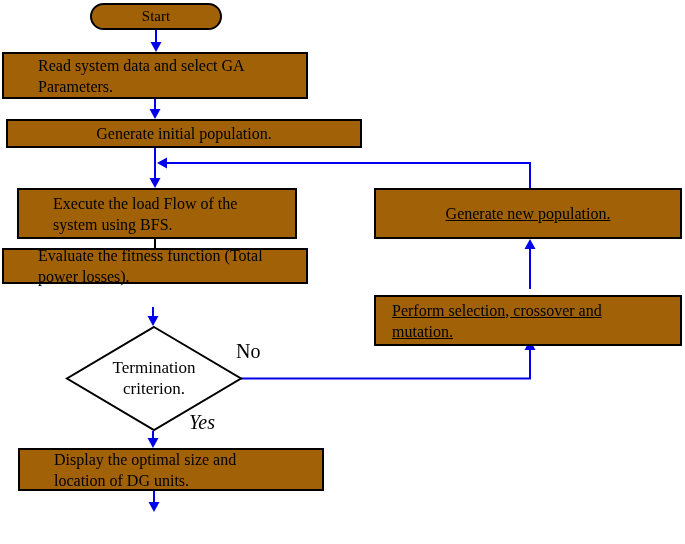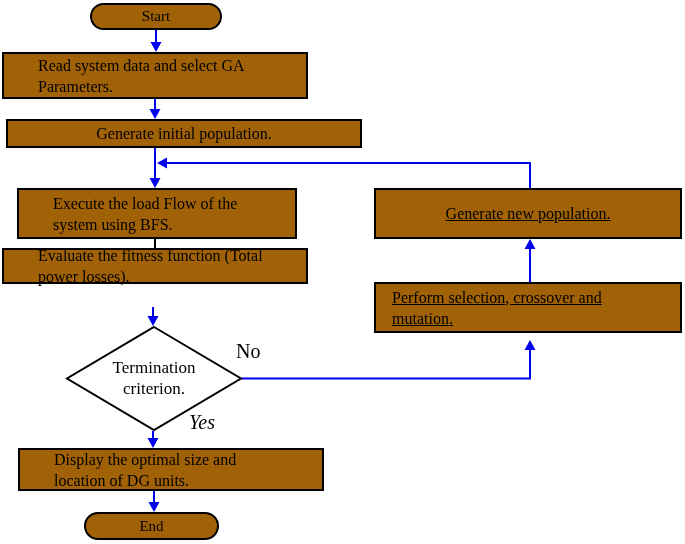--- a/index.html
+++ b/index.html
@@ -58,21 +58,21 @@
   }
   
   #n-start    { left: 90px;  top: 3px;   width: 132px; height: 27px; }
   #n-read     { left: 2px;   top: 52px;  width: 306px; height: 47px; }
   #n-geninit  { left: 6px;   top: 119px; width: 356px; height: 29px; }
   #n-execute  { left: 17px;   top: 188px; width: 280px; height: 51px; }
   #n-evaluate { left: 2px;   top: 248px; width: 306px; height: 36px; }
   #n-display  { left: 2px;   top: 448px; width: 306px; height: 43px; margin-left: 16px; }
   #n-end      { left: 84px;  top: 512px; width: 135px; height: 28px; }
   #n-gennew   { left: 374px; top: 188px; width: 308px; height: 51px; }
-  #n-perform  { left: 374px; top: 282px; width: 308px; height: 51px; }
+  #n-perform  { left: 374px; top: 295px; width: 308px; height: 51px; }
   #n-decision-label { left: 94px; top: 352px; width: 120px; height: 52px; }
   #lbl-no  { left: 236px; top: 340px; }
   #lbl-yes { left: 189px; top: 411px; font-style: italic; }
 </style>
 </head>
 <body>
 
 <div class="canvas">
 
   <svg class="connectors" viewBox="0 0 685 544" xmlns="http://www.w3.org/2000/svg">
@@ -116,21 +116,20 @@
   <div class="node pad-wide" id="n-read">Read system data and select GA Parameters.</div>
 
   <div class="node" id="n-geninit">Generate initial population.</div>
 
   <div class="node pad-wide" id="n-execute">Execute the load Flow of the system using BFS.</div>
 
   <div class="node pad-wide" id="n-evaluate">Evaluate the fitness function (Total power losses).</div>
 
   <div class="node pad-wide" id="n-display">Display the optimal size and location of DG units.</div>
 
-  <div class="node terminal" id="n-end">End</div>
 
   <div class="node pad-mid" id="n-gennew">Generate new population.</div>
 
   <div class="node pad-mid" id="n-perform">Perform selection, crossover and mutation.</div>
 
   <div class="overlay-label" id="n-decision-label">Termination criterion.</div>
 
   <div class="branch-label" id="lbl-no">No</div>
 
   <div class="branch-label" id="lbl-yes">Yes</div>

